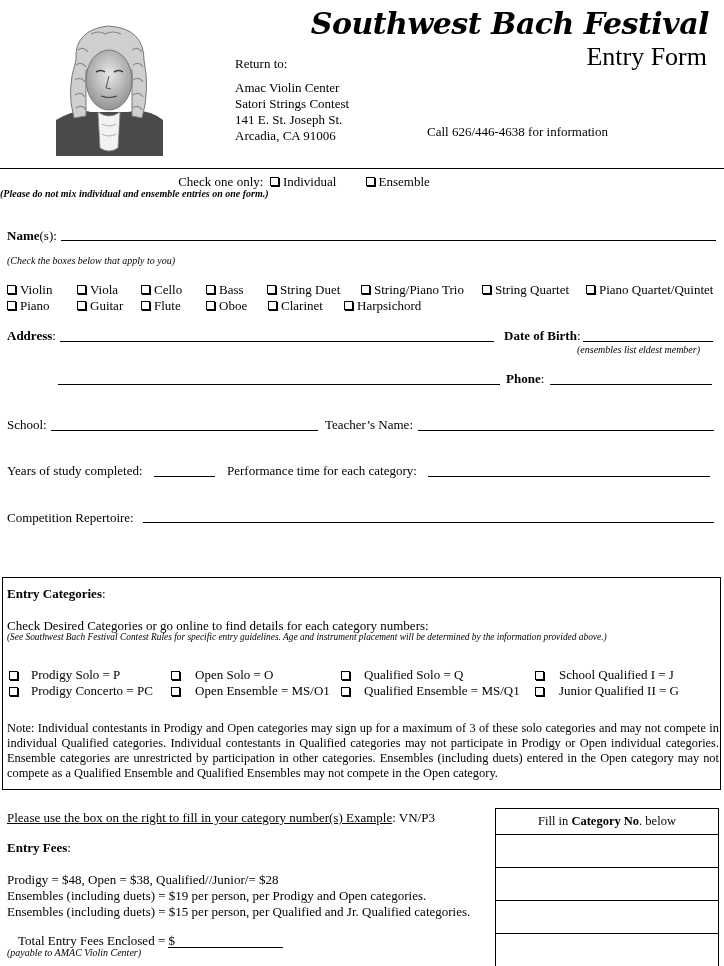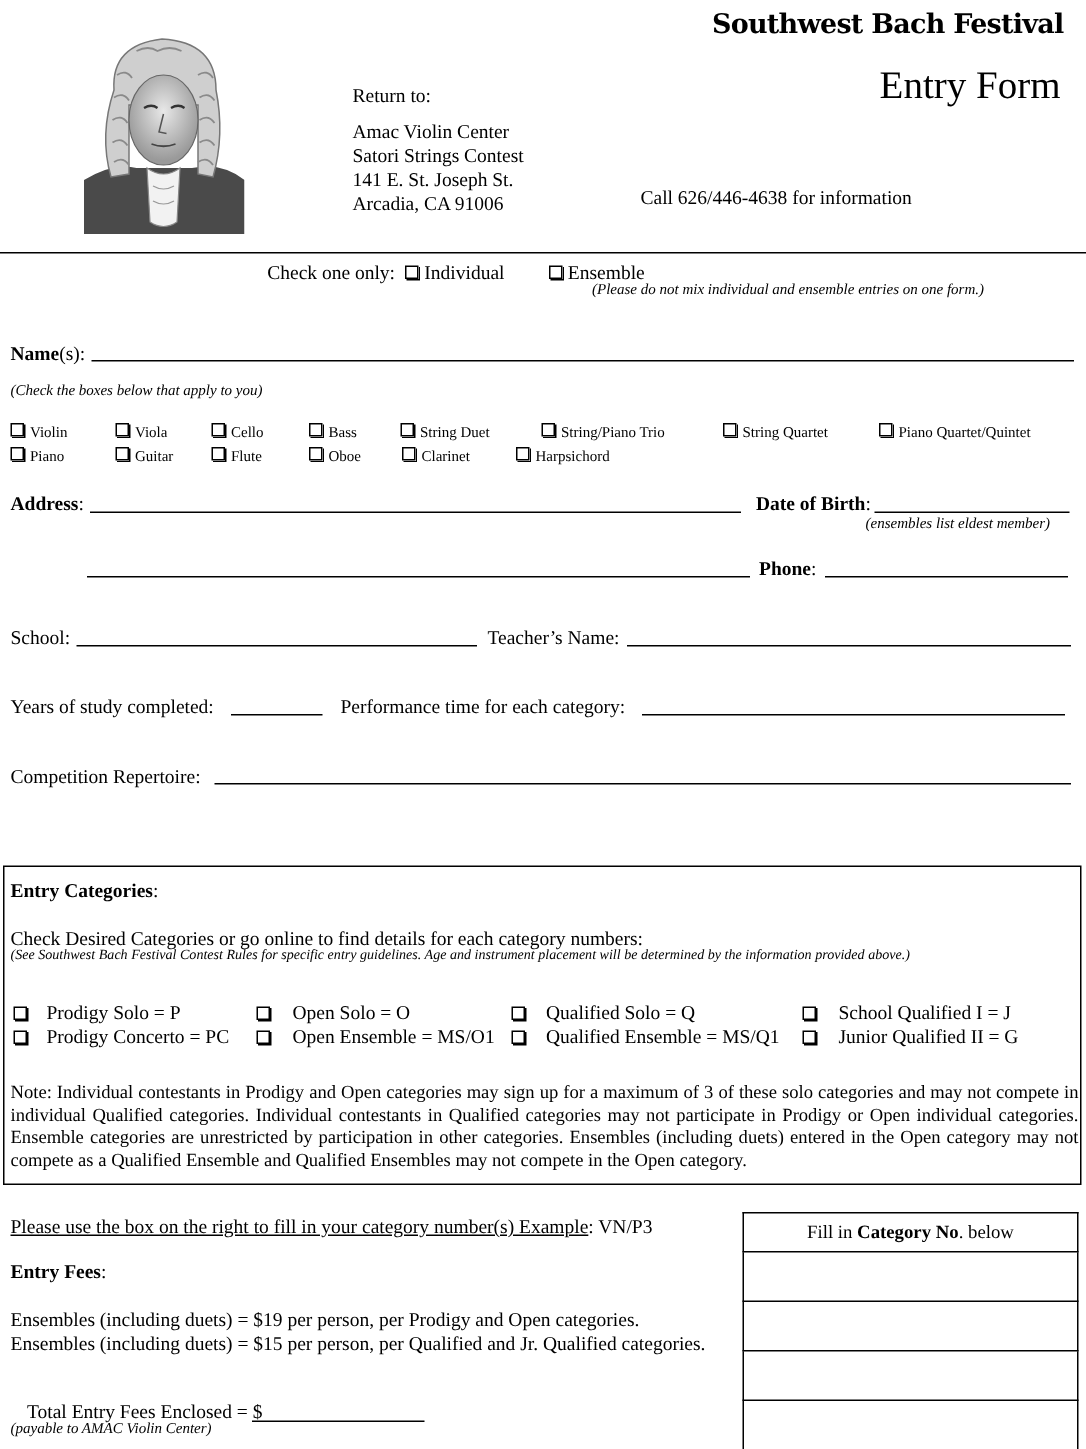--- a/index.html
+++ b/index.html
@@ -14,33 +14,33 @@
     .b { font-weight: bold; }
     .cb { display: inline-block; width: 7px; height: 7px; border: 1px solid #000; box-shadow: 1px 1px 0 #000; margin-right: 4px; vertical-align: 0px; }
 
     
     #portrait { left: 56px; top: 20px; width: 107px; height: 136px; }
 
     #return-to { left: 235px; top: 56px; }
     #addr { left: 235px; top: 80px; line-height: 16px; }
     #call-info { left: 427px; top: 124px; }
 
-    #title1 { right: 15px; top: 6px; font-size: 18px; font-weight: bold; font-family: "DejaVu Serif", serif; letter-spacing: -0.5px; }
+    #title1 { right: 15px; top: 6px; font-size: 30px; font-weight: bold; font-style: italic; font-family: "DejaVu Serif", serif; letter-spacing: -0.5px; }
     #title2 { right: 17px; top: 42px; font-size: 26px; }
 
     #hr-top { left: 0; top: 168px; width: 724px; border-bottom: 1px solid #000; }
 
     #check-one { left: 0; width: 608px; top: 174px; text-align: center; }
-    #mix-note { left: 0; width: 656px; top: 188px; text-align: right; }
+    #mix-note { left: 0; width: 656px; top: 188px; text-align: left; font-weight: bold; }
 
     #name-label { left: 7px; top: 228px; }
     #name-line { left: 61px; top: 240px; width: 655px; }
     #check-note { left: 7px; top: 255px; }
 
-    .inst { font-size: 10px; }
+    .inst { font-size: 13px; }
     #addr-label { left: 7px; top: 328px; }
     #addr-line { left: 60px; top: 341px; width: 434px; }
     #dob-label { left: 504px; top: 328px; }
     #dob-line { left: 583px; top: 341px; width: 130px; }
     #dob-note { left: 577px; top: 344px; }
     #addr-line2 { left: 58px; top: 384px; width: 442px; }
     #phone-label { left: 506px; top: 371px; }
     #phone-line { left: 550px; top: 384px; width: 162px; }
 
     #school-label { left: 7px; top: 417px; }
@@ -203,20 +203,21 @@
     <span class="cb abs" style="left: 341px; top: 687px;"></span>
     <div class="catitem" style="left: 364px; top: 683px;">Qualified Ensemble = MS/Q1</div>
     <span class="cb abs" style="left: 535px; top: 687px;"></span>
     <div class="catitem" style="left: 559px; top: 683px;">Junior Qualified II = G</div>
   </div>
 <div class="abs" id="cat-note">Note: Individual contestants in Prodigy and Open categories may sign up for a maximum of 3 of these solo categories and may not compete in individual Qualified categories.  Individual contestants in Qualified categories may not participate in Prodigy or Open individual categories.  Ensemble categories are unrestricted by participation in other categories.  Ensembles (including duets) entered in the Open category may not compete as a Qualified Ensemble and Qualified Ensembles may not compete in the Open category.</div>
 
 <div class="abs" id="use-box"><span class="u">Please use the box on the right to fill in your category number(s) Example</span><span>:  VN/P3</span></div>
 <div class="abs" id="fees-heading"><span class="b">Entry Fees</span>:</div>
 <div class="abs" id="fees-lines">
+  <div>Prodigy = $48, Open = $38, Qualified//Junior/= $28</div>
   <div>Ensembles (including duets) = $19 per person, per Prodigy and Open categories.</div>
   <div>Ensembles (including duets) = $15 per person, per Qualified and Jr. Qualified categories.</div>
 </div>
 <div class="abs" id="total">Total Entry Fees Enclosed = $</div>
 <div class="line" id="total-line"></div>
 <div class="abs it" id="payable">(payable to AMAC Violin Center)</div>
 
 <table id="cat-table">
   <tbody>
       <tr>

